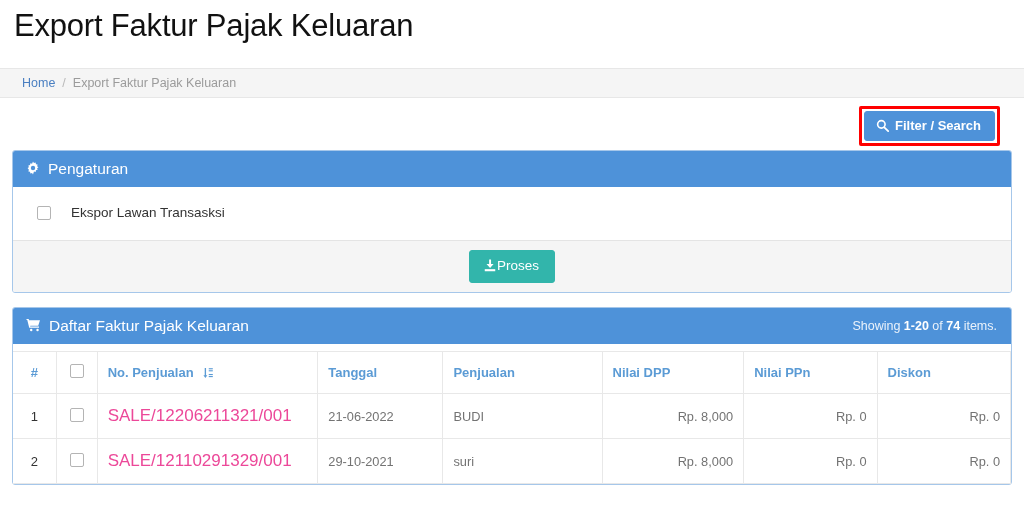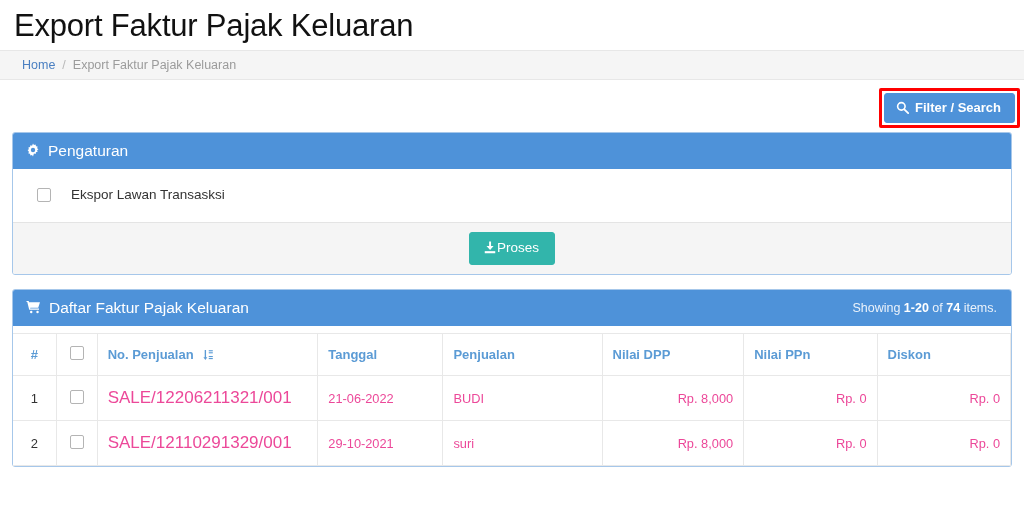--- a/index.html
+++ b/index.html
@@ -23,38 +23,38 @@
     line-height: 40px;
     letter-spacing: -0.2px;
   }
 
   
   .breadcrumb {
     background: #f5f5f5;
     border-top: 1px solid #e7e7e7;
     border-bottom: 1px solid #e7e7e7;
     height: 30px;
-    margin-top: 4px;
+    margin-top: 22px;
     padding: 0 0 0 22px;
     display: flex;
     align-items: center;
     font-size: 12.5px;
   }
   .breadcrumb a { color: #4a7fc1; text-decoration: none; }
   .breadcrumb .sep { color: #b9b9b9; margin: 0 7px; }
   .breadcrumb .cur { color: #9b9b9b; }
 
   
   .toolbar {
     height: 52px;
     position: relative;
   }
   .filter-wrap {
     position: absolute;
-    right: 4px;
+    right: 24px;
     top: 8px;
     border: 3px solid #ff0000;
     padding: 2px;
     border-radius: 2px;
     background: #fff;
   }
   .btn-filter {
     background: #4e92d9;
     border: 1px solid #4e92d9;
     color: #fff;
@@ -162,21 +162,21 @@
   .c-chk { width: 40px; text-align: center !important; }
   .c-no  { width: 215px; }
   .c-tgl { width: 122px; }
   .c-cus { width: 155px; }
   .c-dpp { width: 138px; }
   .c-ppn { width: 130px; }
   .c-dis { width: 130px; }
   .num-cell { text-align: right; }
   .rownum { color: #333; font-size: 13px; }
   .link { color: #ec4899; text-decoration: none; font-size: 17px; cursor: pointer; }
-  .cell-txt { color: #ec4899; font-size: 12.8px; }
+  .cell-txt { color: #737373; font-size: 12.8px; }
   table.grid tr.data-row td { border-top: 1px solid #ededed; }
 
   svg { display: block; }
 </style>
 </head>
 <body>
 
 <div class="page">
 
   <h1 class="page-title">Export Faktur Pajak Keluaran</h1>

